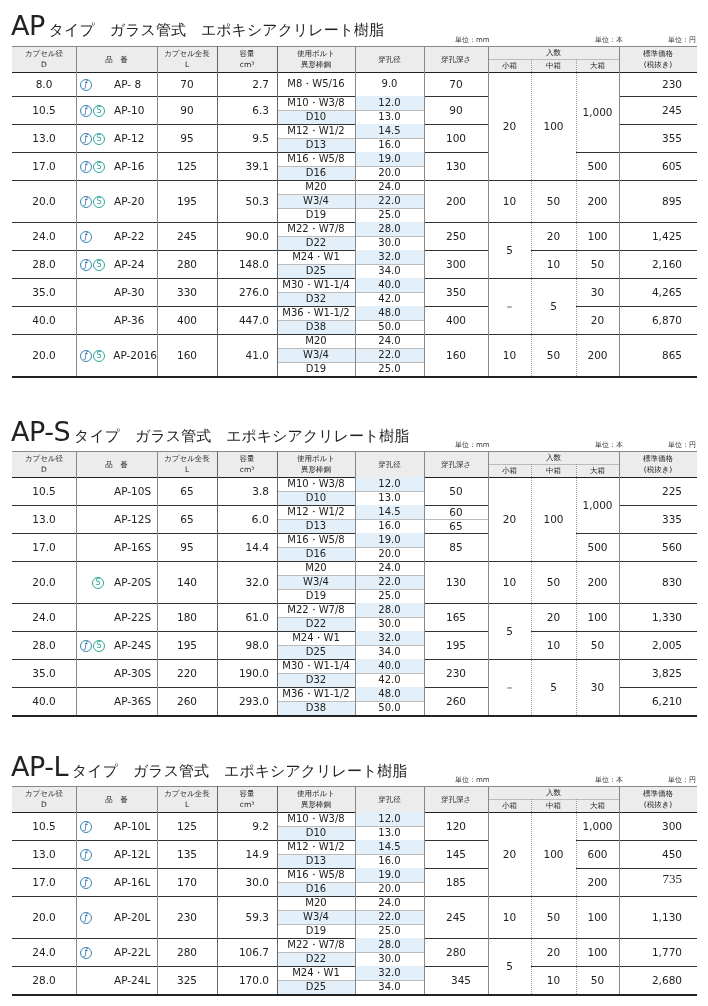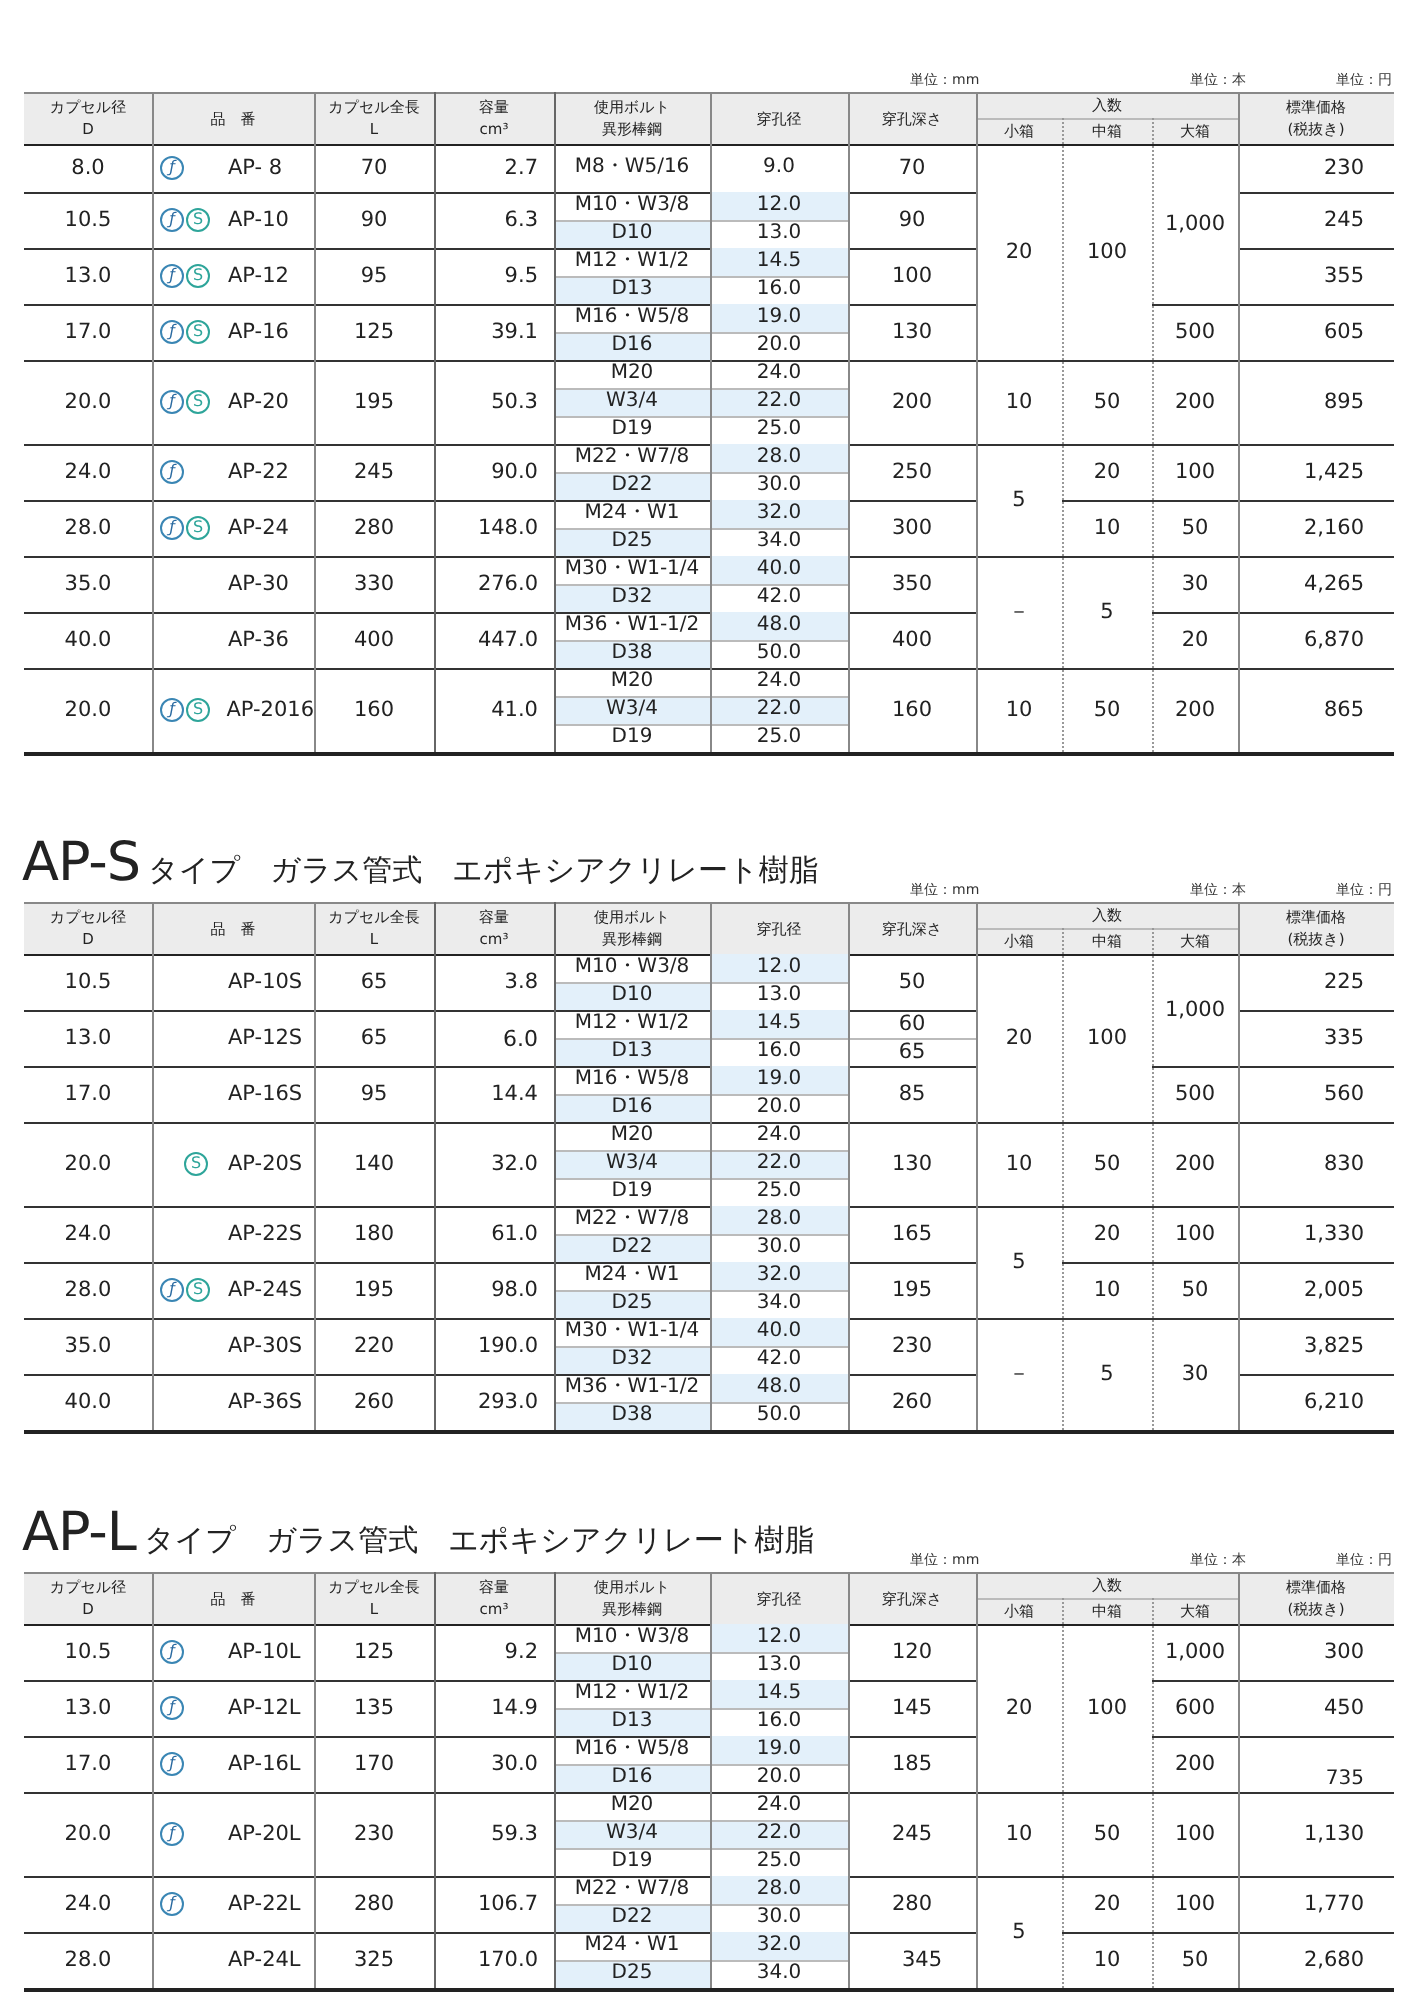--- a/index.html
+++ b/index.html
@@ -13,20 +13,21 @@
   .icons { display: inline-block; width: 28px; text-align: left; }
   .ic { display: inline-block; width: 12px; height: 12px; border-radius: 50%; border: 1px solid #4a9a9a; color: #2a7b8a; font-size: 8px; line-height: 10px; text-align: center; vertical-align: middle; margin-right: 1px; }
   .ic.f { font-style: italic; border-color: #3a86b4; color: #2a6aa0; }
   .ic.s { border-color: #2ea59a; color: #2ea59a; }
 </style>
 </head>
 <body>
 
 <div id="root">
     <div class="section" style="top: 0px; height: 340px;">
+      <div class="title" style="top: 10px;"><span class="big">AP</span><span class="small">タイプ　ガラス管式　エポキシアクリレート樹脂</span></div>
       <div class="units" style="left: 455px; top: 35px;">単位：mm</div>
       <div class="units" style="left: 595px; top: 35px;">単位：本</div>
       <div class="units" style="left: 668px; top: 35px;">単位：円</div>
       <div style="position: absolute; left: 12px; top: 46px; width: 685px; height: 26px; background: rgb(236, 236, 236);"></div>
       <div style="position: absolute; left: 12px; top: 46px; width: 685px; height: 1px; background: rgb(136, 136, 136);"></div>
       <div style="position: absolute; left: 12px; top: 46px; width: 64px; height: 26px; display: flex; align-items: center; justify-content: center; white-space: nowrap; font-size: 7.5px; flex-direction: column; line-height: 11px;">
         <span>カプセル径</span>
         <span>D</span>
       </div>
       <div style="position: absolute; left: 76px; top: 46px; width: 81px; height: 26px; display: flex; align-items: center; justify-content: center; white-space: nowrap; font-size: 7.5px; flex-direction: column; line-height: 11px;">
@@ -553,21 +554,21 @@
         <span style="margin-left: 6px;">AP-16L</span>
       </div>
       <div style="position: absolute; left: 157px; top: 128px; width: 60px; height: 28px; display: flex; align-items: center; justify-content: center; font-size: 10.5px; line-height: 1; white-space: nowrap;">170</div>
       <div style="position: absolute; left: 217px; top: 128px; width: 52px; height: 28px; display: flex; align-items: center; font-size: 10.5px; line-height: 1; white-space: nowrap; justify-content: flex-end;">30.0</div>
       <div style="position: absolute; left: 277px; top: 128px; width: 78px; height: 14px; display: flex; align-items: center; justify-content: center; line-height: 1; white-space: nowrap; font-size: 10px;">M16・W5/8</div>
       <div style="position: absolute; left: 355px; top: 128px; width: 69px; height: 14px; display: flex; align-items: center; justify-content: center; line-height: 1; white-space: nowrap; font-size: 10px; background: rgb(227, 240, 250);">19.0</div>
       <div style="position: absolute; left: 277px; top: 142px; width: 78px; height: 14px; display: flex; align-items: center; justify-content: center; line-height: 1; white-space: nowrap; font-size: 10px; background: rgb(227, 240, 250);">D16</div>
       <div style="position: absolute; left: 355px; top: 142px; width: 69px; height: 14px; display: flex; align-items: center; justify-content: center; line-height: 1; white-space: nowrap; font-size: 10px;">20.0</div>
       <div style="position: absolute; left: 277px; top: 142px; width: 147px; height: 1px; background: rgb(187, 187, 187);"></div>
       <div style="position: absolute; left: 424px; top: 128px; width: 64px; height: 28px; display: flex; align-items: center; justify-content: center; font-size: 10.5px; line-height: 1; white-space: nowrap;">185</div>
-      <div style="position: absolute; left: 619px; top: 136px; width: 63px; height: 28px; display: flex; align-items: center; font-size: 10px; line-height: 1; white-space: nowrap; justify-content: flex-end;">735</div>
+      <div style="position: absolute; left: 619px; top: 124px; width: 63px; height: 28px; display: flex; align-items: center; font-size: 13px; line-height: 1; white-space: nowrap; justify-content: flex-end; font-family: Liberation Serif, serif;">735</div>
       <div style="position: absolute; left: 12px; top: 156px; width: 476px; height: 1.2px; background: rgb(51, 51, 51);"></div>
       <div style="position: absolute; left: 619px; top: 156px; width: 78px; height: 1.2px; background: rgb(51, 51, 51);"></div>
       <div style="position: absolute; left: 12px; top: 156px; width: 64px; height: 42px; display: flex; align-items: center; justify-content: center; font-size: 10.5px; line-height: 1; white-space: nowrap;">20.0</div>
       <div style="position: absolute; left: 80px; top: 156px; width: 77px; height: 42px; display: flex; align-items: center; font-size: 10.5px; white-space: nowrap;">
         <span class="icons"><span class="ic f">ƒ</span></span>
         <span style="margin-left: 6px;">AP-20L</span>
       </div>
       <div style="position: absolute; left: 157px; top: 156px; width: 60px; height: 42px; display: flex; align-items: center; justify-content: center; font-size: 10.5px; line-height: 1; white-space: nowrap;">230</div>
       <div style="position: absolute; left: 217px; top: 156px; width: 52px; height: 42px; display: flex; align-items: center; font-size: 10.5px; line-height: 1; white-space: nowrap; justify-content: flex-end;">59.3</div>
       <div style="position: absolute; left: 277px; top: 156px; width: 78px; height: 14px; display: flex; align-items: center; justify-content: center; line-height: 1; white-space: nowrap; font-size: 10px;">M20</div>

